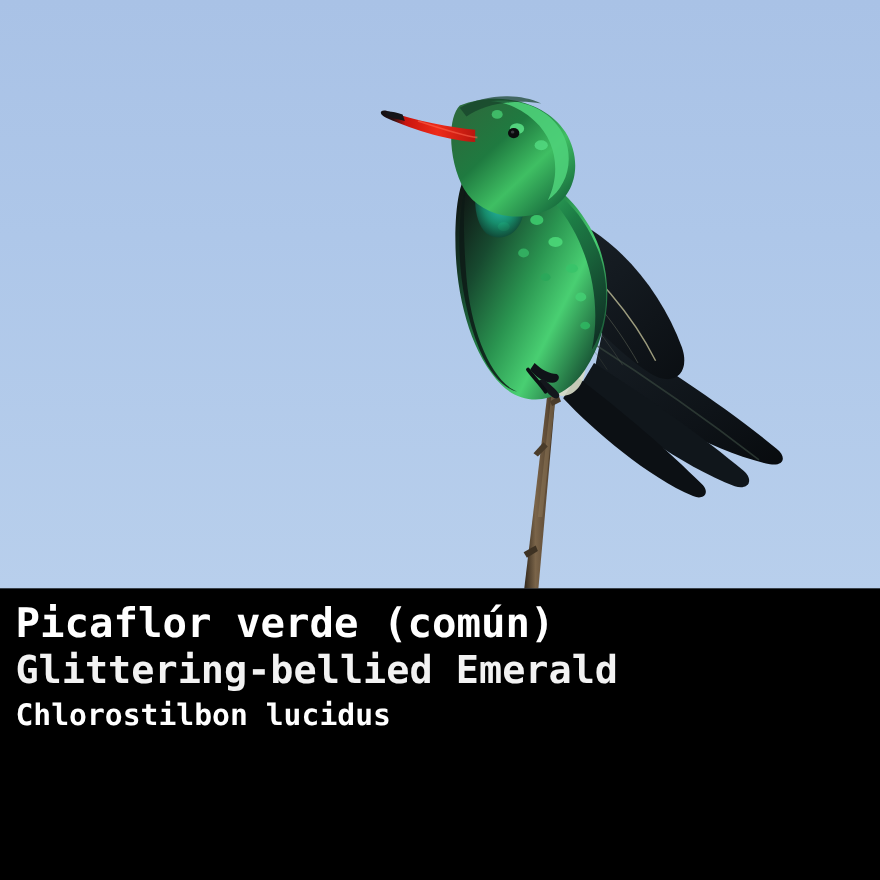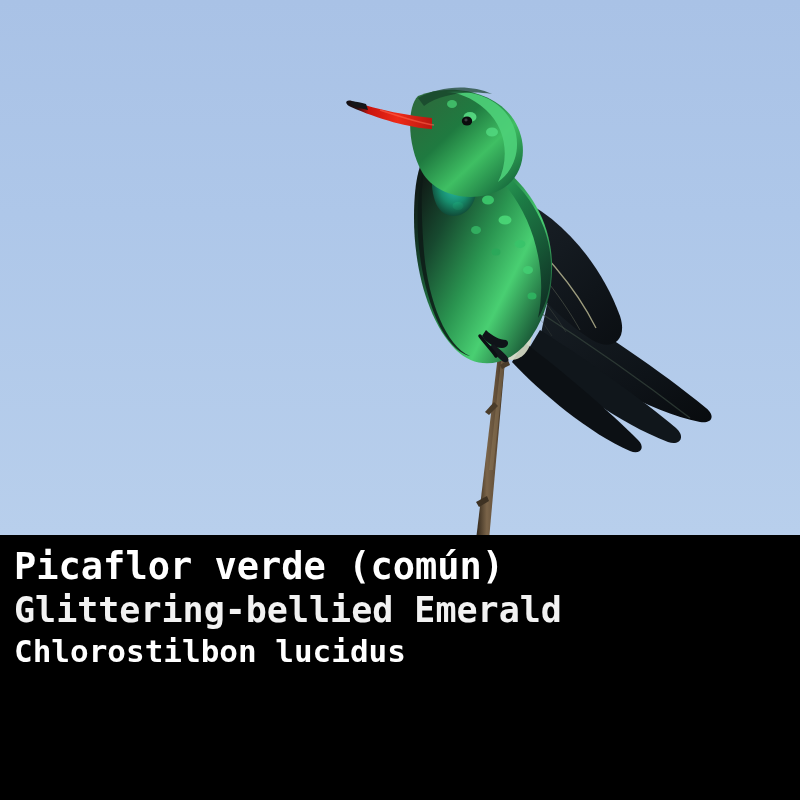--- a/index.html
+++ b/index.html
@@ -11,21 +11,21 @@
          background:linear-gradient(180deg,#a9c2e6 0%,#aec7e9 35%,#b3cbeb 70%,#b8cfec 100%);}
 
   .bird{position:absolute;left:0;top:0;width:800px;height:535px;}
 
   
   .band{position:absolute;left:0;top:535px;width:800px;height:265px;background:#000;overflow:hidden;padding-left:40px;}
 
   .titles{position:absolute;left:14px;top:10px;width:596px;height:125px;overflow:hidden;white-space:nowrap;}
   .t1{font-size:37px;font-weight:bold;color:#ffffff;letter-spacing:0px;line-height:44px;height:44px;}
   .t2{font-size:35px;font-weight:bold;color:#f2f2f2;letter-spacing:0px;line-height:42px;height:42px;}
-  .t3{font-size:31px;font-weight:bold;color:#ffffff;letter-spacing:0px;line-height:40px;height:40px;}
+  .t3{font-size:27px;font-weight:bold;color:#ffffff;letter-spacing:0px;line-height:40px;height:40px;}
 </style>
 </head>
 <body>
 
 <div id="page">
 
   <div class="photo">
     <svg class="bird" viewBox="0 0 800 535" xmlns="http://www.w3.org/2000/svg">
       <defs>
         <linearGradient id="skyg" x1="0" y1="0" x2="0" y2="1">

